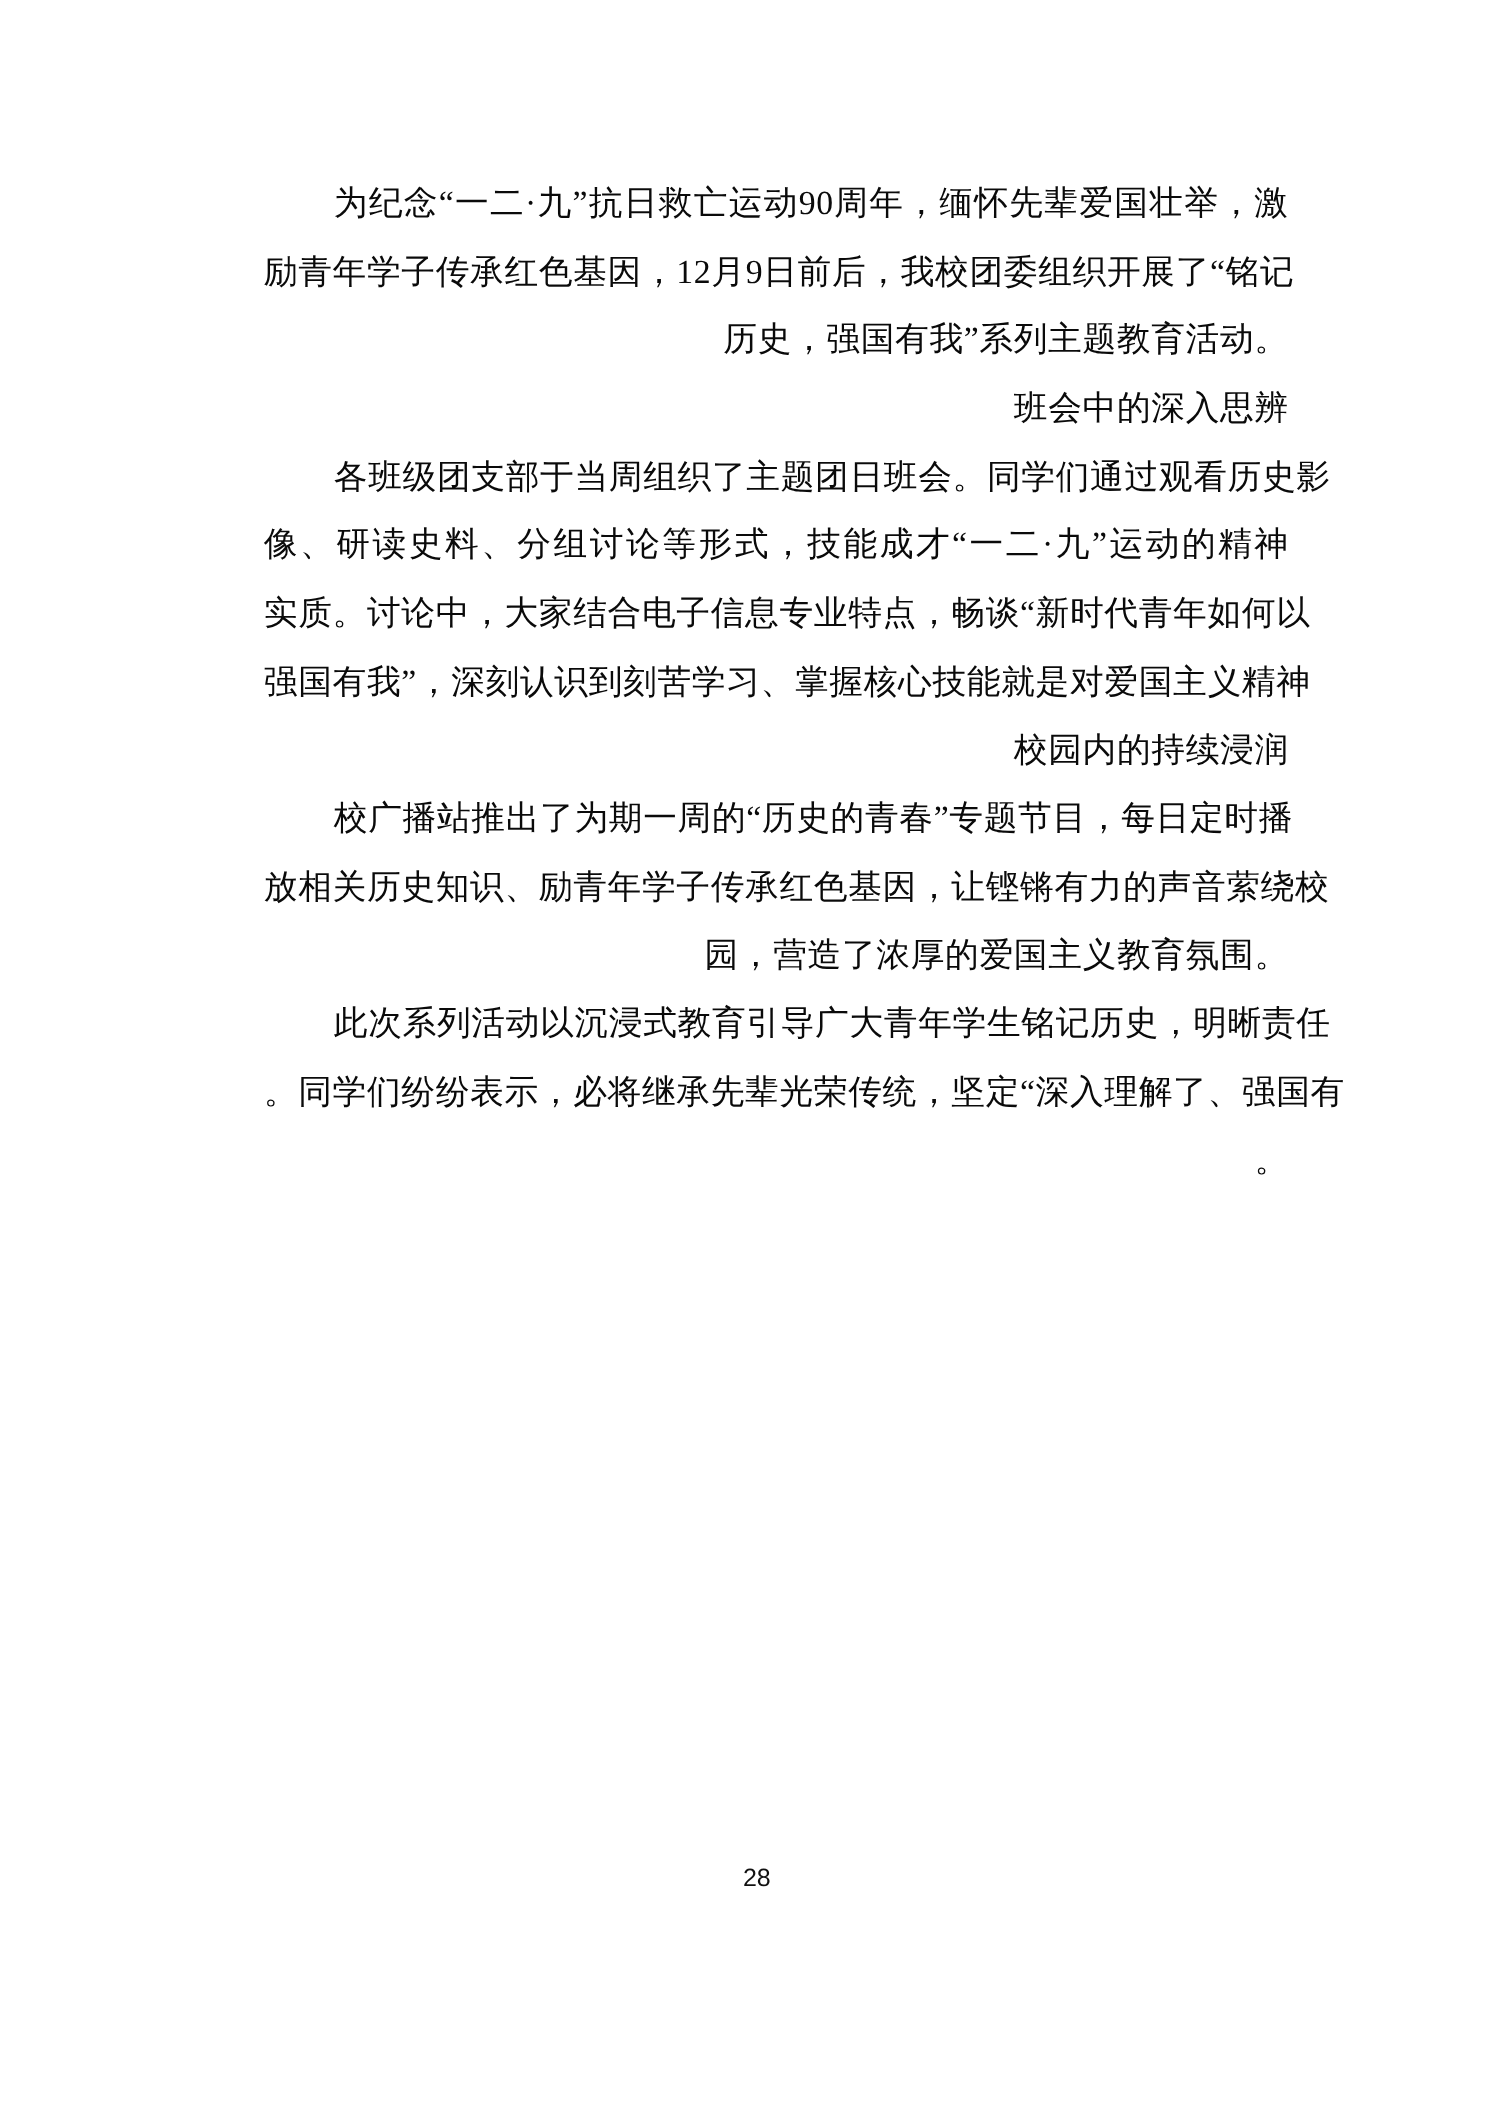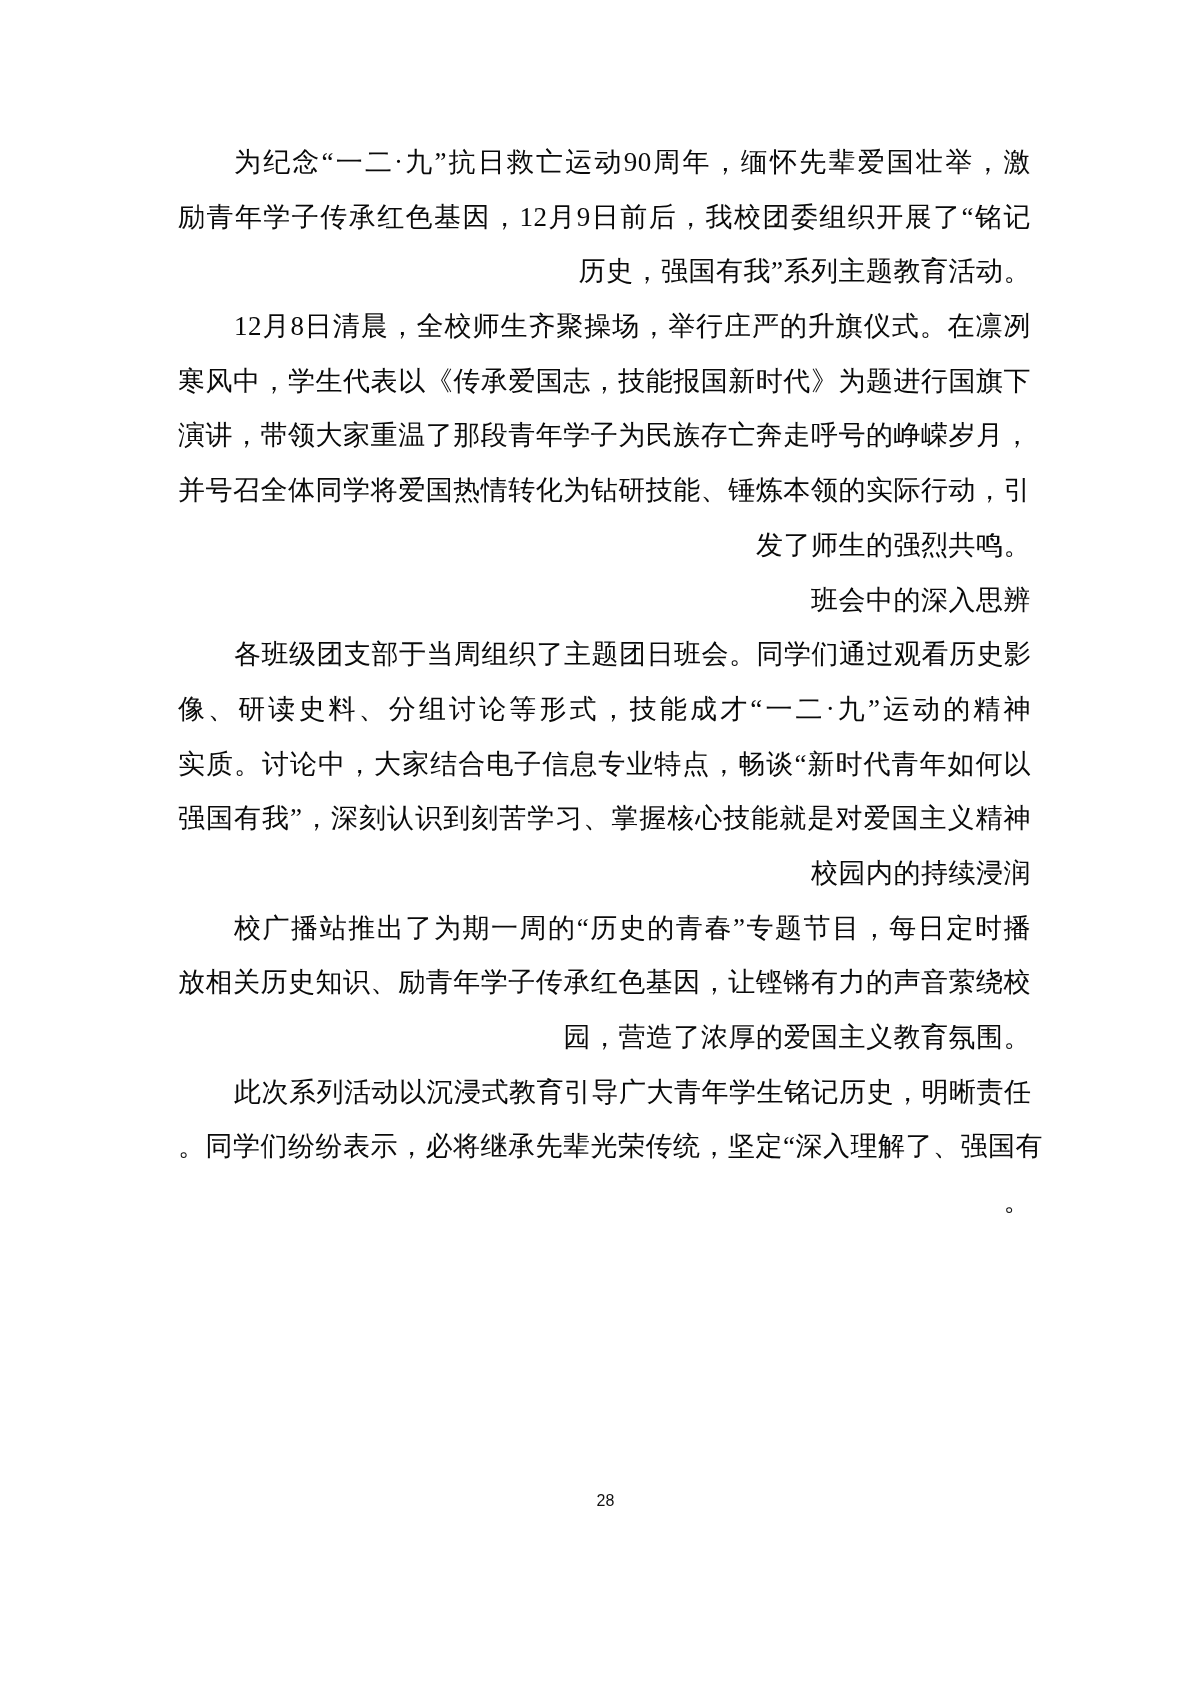--- a/index.html
+++ b/index.html
@@ -29,52 +29,46 @@
     height: 54.7px;
     line-height: 54.7px;
     white-space: nowrap;
     letter-spacing: 0.5px;
     text-align: right;
   }
   .line.indent { text-indent: 56px; }
   .line.fill {
     text-align: justify;
     text-align-last: justify;
+    margin-left: 33px;
   }
   .page-footer {
     position: absolute;
     left: 0;
     top: 1492px;
     width: 100%;
     text-align: center;
   }
   .page-number {
     display: inline-block;
     font-family: "Liberation Sans", sans-serif;
-    font-size: 16px;
+    font-size: 20px;
     color: #111111;
     margin-left: 20px; 
   }
 </style>
 </head>
 <body>
 
 <div class="page">
   <div class="document-body">
       <div class="block paragraph">
         <div class="line indent fill">为纪念“一二·九”抗日救亡运动90周年，缅怀先辈爱国壮举，激</div>
         <div class="line fill">励青年学子传承红色基因，12月9日前后，我校团委组织开展了“铭记</div>
         <div class="line">历史，强国有我”系列主题教育活动。</div>
-      </div>
-      <div class="block paragraph">
-        <div class="line indent fill">12月8日清晨，全校师生齐聚操场，举行庄严的升旗仪式。在凛冽</div>
-        <div class="line fill">寒风中，学生代表以《传承爱国志，技能报国新时代》为题进行国旗下</div>
-        <div class="line fill">演讲，带领大家重温了那段青年学子为民族存亡奔走呼号的峥嵘岁月，</div>
-        <div class="line fill">并号召全体同学将爱国热情转化为钻研技能、锤炼本领的实际行动，引</div>
-        <div class="line">发了师生的强烈共鸣。</div>
       </div>
       <div class="block heading">
         <div class="line indent">班会中的深入思辨</div>
       </div>
       <div class="block paragraph">
         <div class="line indent fill">各班级团支部于当周组织了主题团日班会。同学们通过观看历史影</div>
         <div class="line fill">像、研读史料、分组讨论等形式，技能成才“一二·九”运动的精神</div>
         <div class="line fill">实质。讨论中，大家结合电子信息专业特点，畅谈“新时代青年如何以</div>
         <div class="line fill">强国有我”，深刻认识到刻苦学习、掌握核心技能就是对爱国主义精神</div>
       </div>

